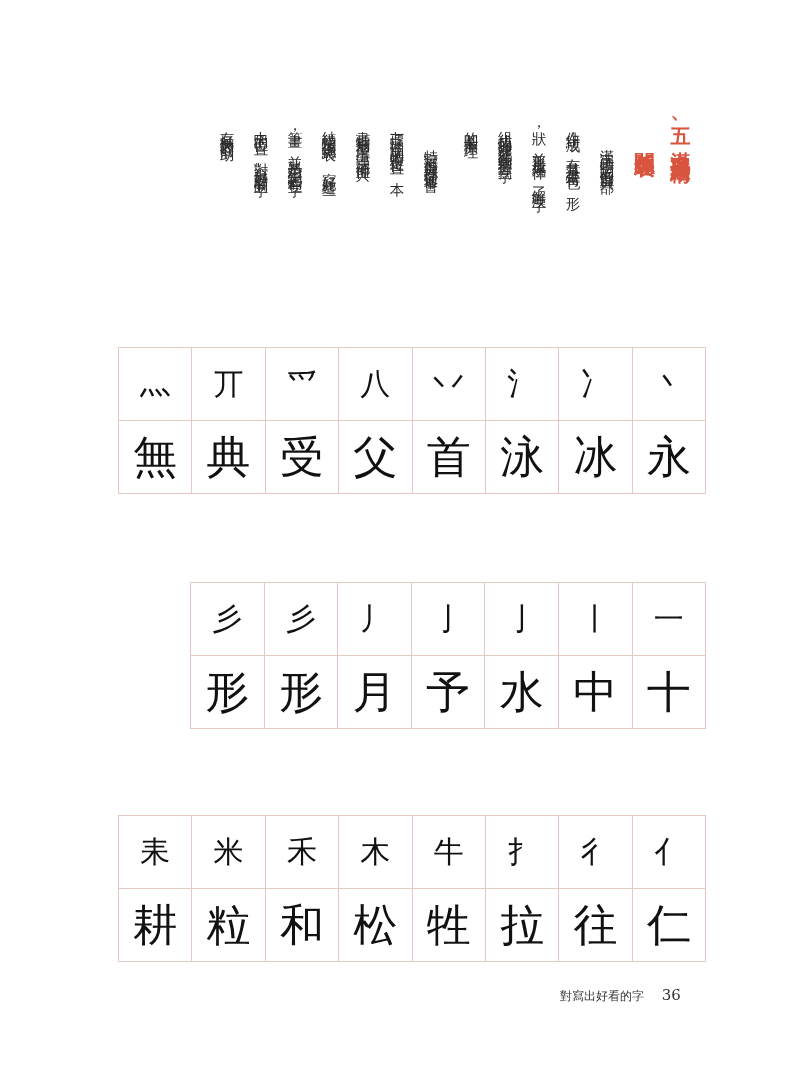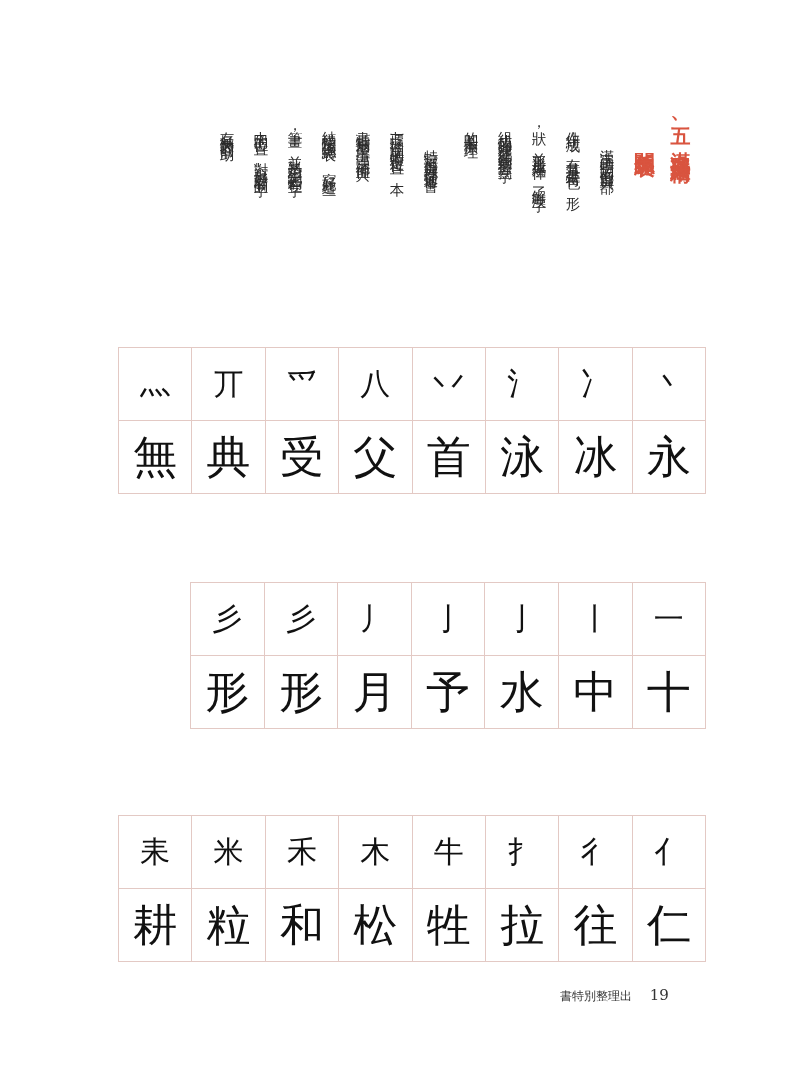--- a/index.html
+++ b/index.html
@@ -82,15 +82,15 @@
     <div class="cell bot">粒</div>
     <div class="cell bot">和</div>
     <div class="cell bot">松</div>
     <div class="cell bot">牲</div>
     <div class="cell bot">拉</div>
     <div class="cell bot">往</div>
     <div class="cell bot">仁</div>
   </div>
 
 <div class="footer">
-  <span>書特別整理出</span>
-  <span class="pg">19</span>
+  <span>對寫出好看的字</span>
+  <span class="pg">36</span>
 </div>
 
 </body></html>

